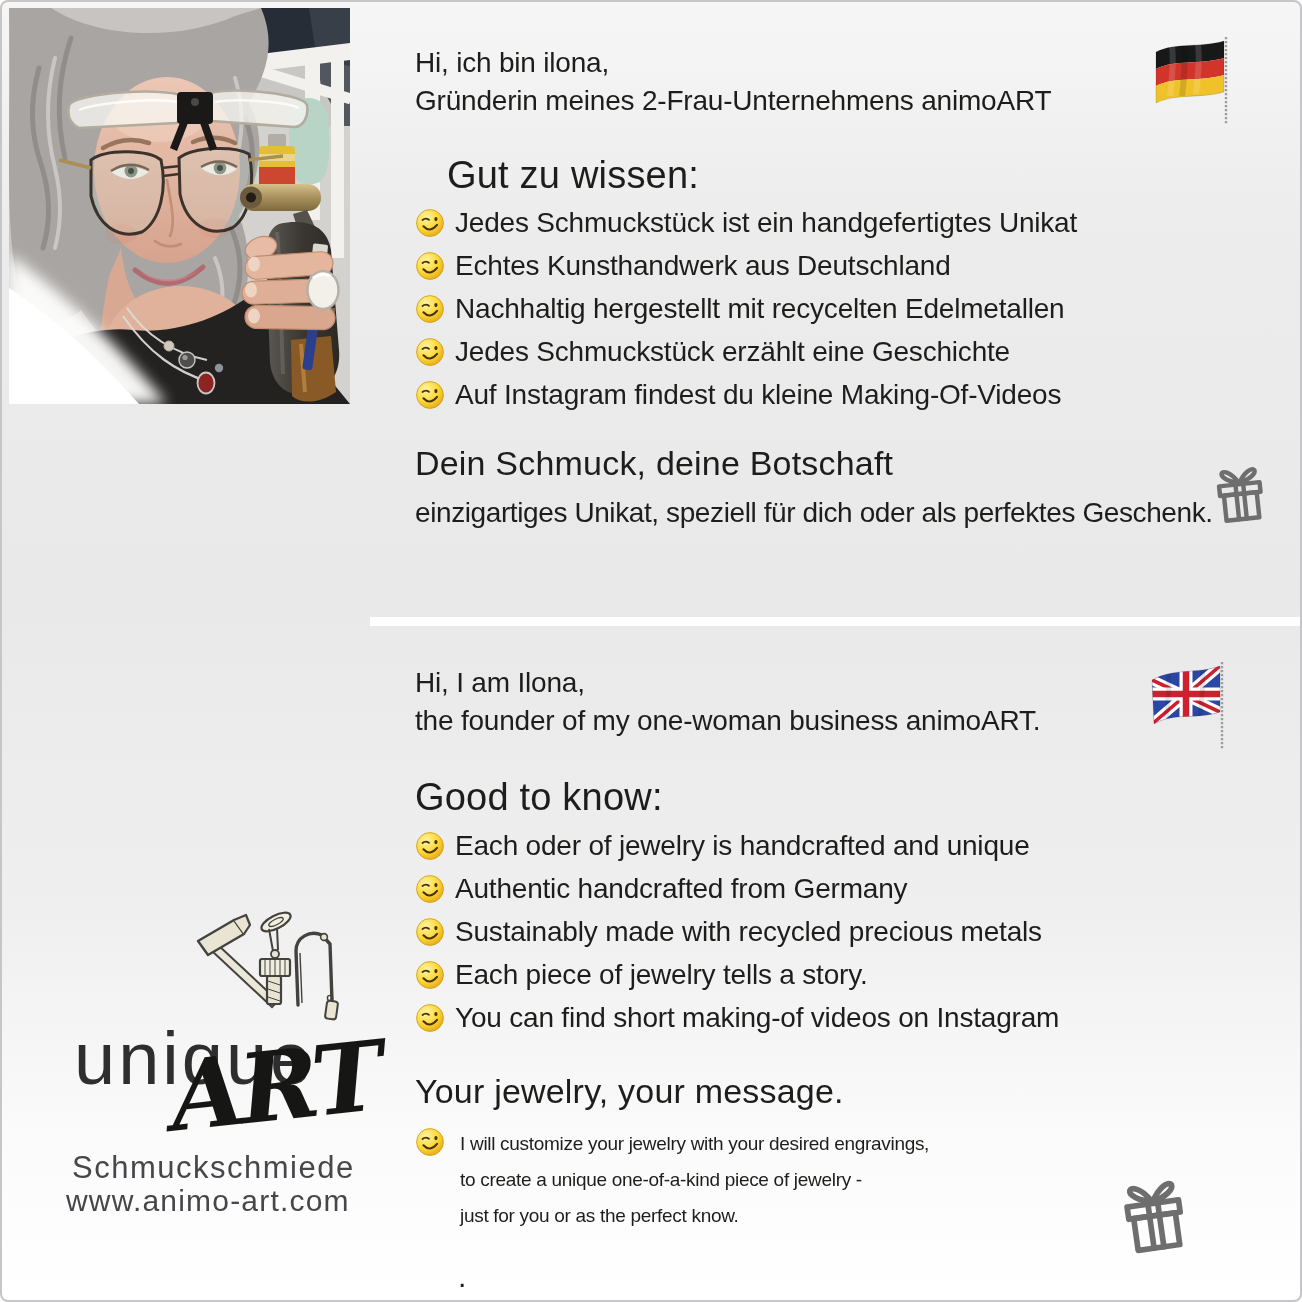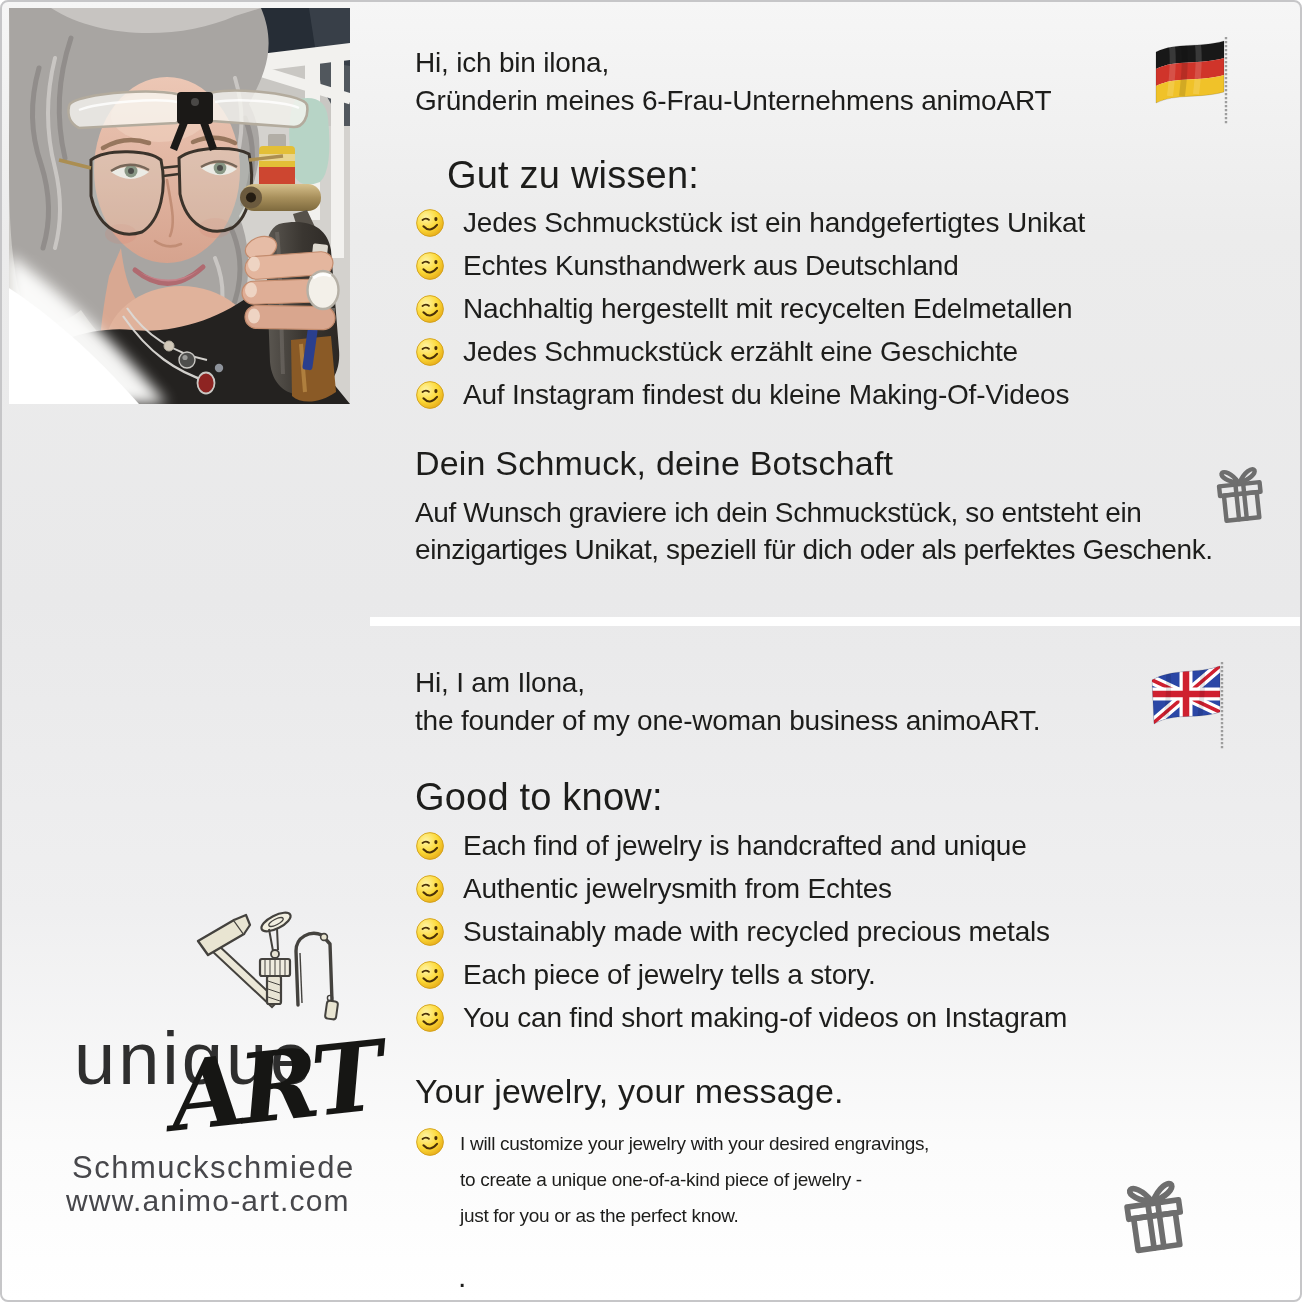--- a/index.html
+++ b/index.html
@@ -8,21 +8,21 @@
     border:2px solid #c6c6c8;border-radius:8px;overflow:hidden;
     background:linear-gradient(180deg,#f6f6f6 0%,#ececec 18%,#e9e9ea 46%,#efeff0 70%,#fbfbfb 88%,#ffffff 100%);
     font-family:"Liberation Sans",sans-serif;color:#1d1d1b;
   }
   .abs{position:absolute;}
   .intro{font-size:28px;line-height:38px;letter-spacing:-0.2px;}
   .h1{font-size:38px;letter-spacing:0.2px;}
   .h2{font-size:34px;letter-spacing:0.2px;}
   .para{font-size:28px;line-height:37px;letter-spacing:-0.4px;}
   .bullets{list-style:none;margin:0;padding:0;}
-  .bullets li{display:flex;align-items:flex-end;gap:18px;height:31px;margin-bottom:12px;}
+  .bullets li{display:flex;align-items:flex-end;gap:10px;height:31px;margin-bottom:12px;}
   .bullets .txt{font-size:28px;line-height:31px;letter-spacing:-0.2px;white-space:nowrap;}
   .emoji{width:30px;height:30px;flex:0 0 30px;margin-top:1px;}
   .pbullet{display:flex;gap:15px;align-items:flex-start;}
   .pbullet .lines div{font-size:19px;line-height:36px;letter-spacing:-0.3px;white-space:nowrap;}
   .divider{left:368px;top:615px;width:934px;height:9px;background:#ffffff;}
   .brand-animo{font-size:74px;letter-spacing:3px;color:#2e2e2e;}
   .brand-art{font-family:"DejaVu Serif",serif;font-style:italic;font-weight:bold;
     font-size:96px;letter-spacing:-5px;color:#161614;transform:rotate(-6deg);}
   .brand-sub{font-size:31px;letter-spacing:1.5px;color:#47474b;}
   .brand-url{font-size:30px;letter-spacing:1.2px;color:#47474b;}
@@ -211,21 +211,21 @@
     <path d="M6,20 C26,10 50,16 74,9 L74,26 C50,33 26,27 6,37 Z" fill="#181818"></path>
     <path d="M6,37 C26,27 50,33 74,26 L74,43 C50,50 26,44 6,54 Z" fill="#d0342a"></path>
     <path d="M6,54 C26,44 50,50 74,43 L74,60 C50,67 26,61 6,71 Z" fill="#f0c229"></path>
     <path d="M6,20 C26,10 50,16 74,9 L74,60 C50,67 26,61 6,71 Z" fill="none" stroke="#00000022" stroke-width="1"></path>
     <path d="M22,14 C24,30 22,48 20,64 M48,13 C50,29 48,46 46,62" stroke="#ffffff" stroke-width="6" opacity="0.14"></path>
     <path d="M34,14 C36,30 34,48 32,64" stroke="#000000" stroke-width="6" opacity="0.12"></path>
   </svg>
 
   <div class="abs intro" style="left:413px;top:42px;">
     <div>Hi, ich bin ilona,</div>
-    <div>Gründerin meines 6-Frau-Unternehmens animoART</div>
+    <div>Gründerin meines 2-Frau-Unternehmens animoART</div>
   </div>
 
   <div class="abs h1" style="left:413px;top:152px;margin-left:32px;">Gut zu wissen:</div>
 
   <ul class="abs bullets" style="left:413px;top:205px;">
     <li>
       <svg class="emoji">
           <use href="#sym-smiley"></use>
         </svg>
       <span class="txt">Jedes Schmuckstück ist ein handgefertigtes Unikat</span>
@@ -252,21 +252,20 @@
       <svg class="emoji">
           <use href="#sym-smiley"></use>
         </svg>
       <span class="txt">Auf Instagram findest du kleine Making-Of-Videos</span>
     </li>
   </ul>
 
   <div class="abs h2" style="left:413px;top:442px;">Dein Schmuck, deine Botschaft</div>
 
   <div class="abs para" style="left:413px;top:492px;">
-    <div>Auf Wunsch graviere ich dein Schmuckstück, so entsteht ein</div>
     <div>einzigartiges Unikat, speziell für dich oder als perfektes Geschenk.</div>
   </div>
 
   <svg class="abs gift1">
       <use href="#sym-gift"></use>
     </svg>
 
   <div class="abs divider"></div>
 
   <svg class="abs" style="left:1142px;top:652px;" width="90" height="100" viewBox="0 0 90 100">
@@ -292,27 +291,27 @@
     <div>the founder of my one-woman business animoART.</div>
   </div>
 
   <div class="abs h1" style="left:413px;top:774px;">Good to know:</div>
 
   <ul class="abs bullets" style="left:413px;top:828px;">
     <li>
       <svg class="emoji">
           <use href="#sym-smiley"></use>
         </svg>
-      <span class="txt">Each find of jewelry is handcrafted and unique</span>
-    </li>
-    <li>
-      <svg class="emoji">
-          <use href="#sym-smiley"></use>
-        </svg>
-      <span class="txt">Authentic jewelrysmith from Echtes</span>
+      <span class="txt">Each oder of jewelry is handcrafted and unique</span>
+    </li>
+    <li>
+      <svg class="emoji">
+          <use href="#sym-smiley"></use>
+        </svg>
+      <span class="txt">Authentic handcrafted from Germany</span>
     </li>
     <li>
       <svg class="emoji">
           <use href="#sym-smiley"></use>
         </svg>
       <span class="txt">Sustainably made with recycled precious metals</span>
     </li>
     <li>
       <svg class="emoji">
           <use href="#sym-smiley"></use>

